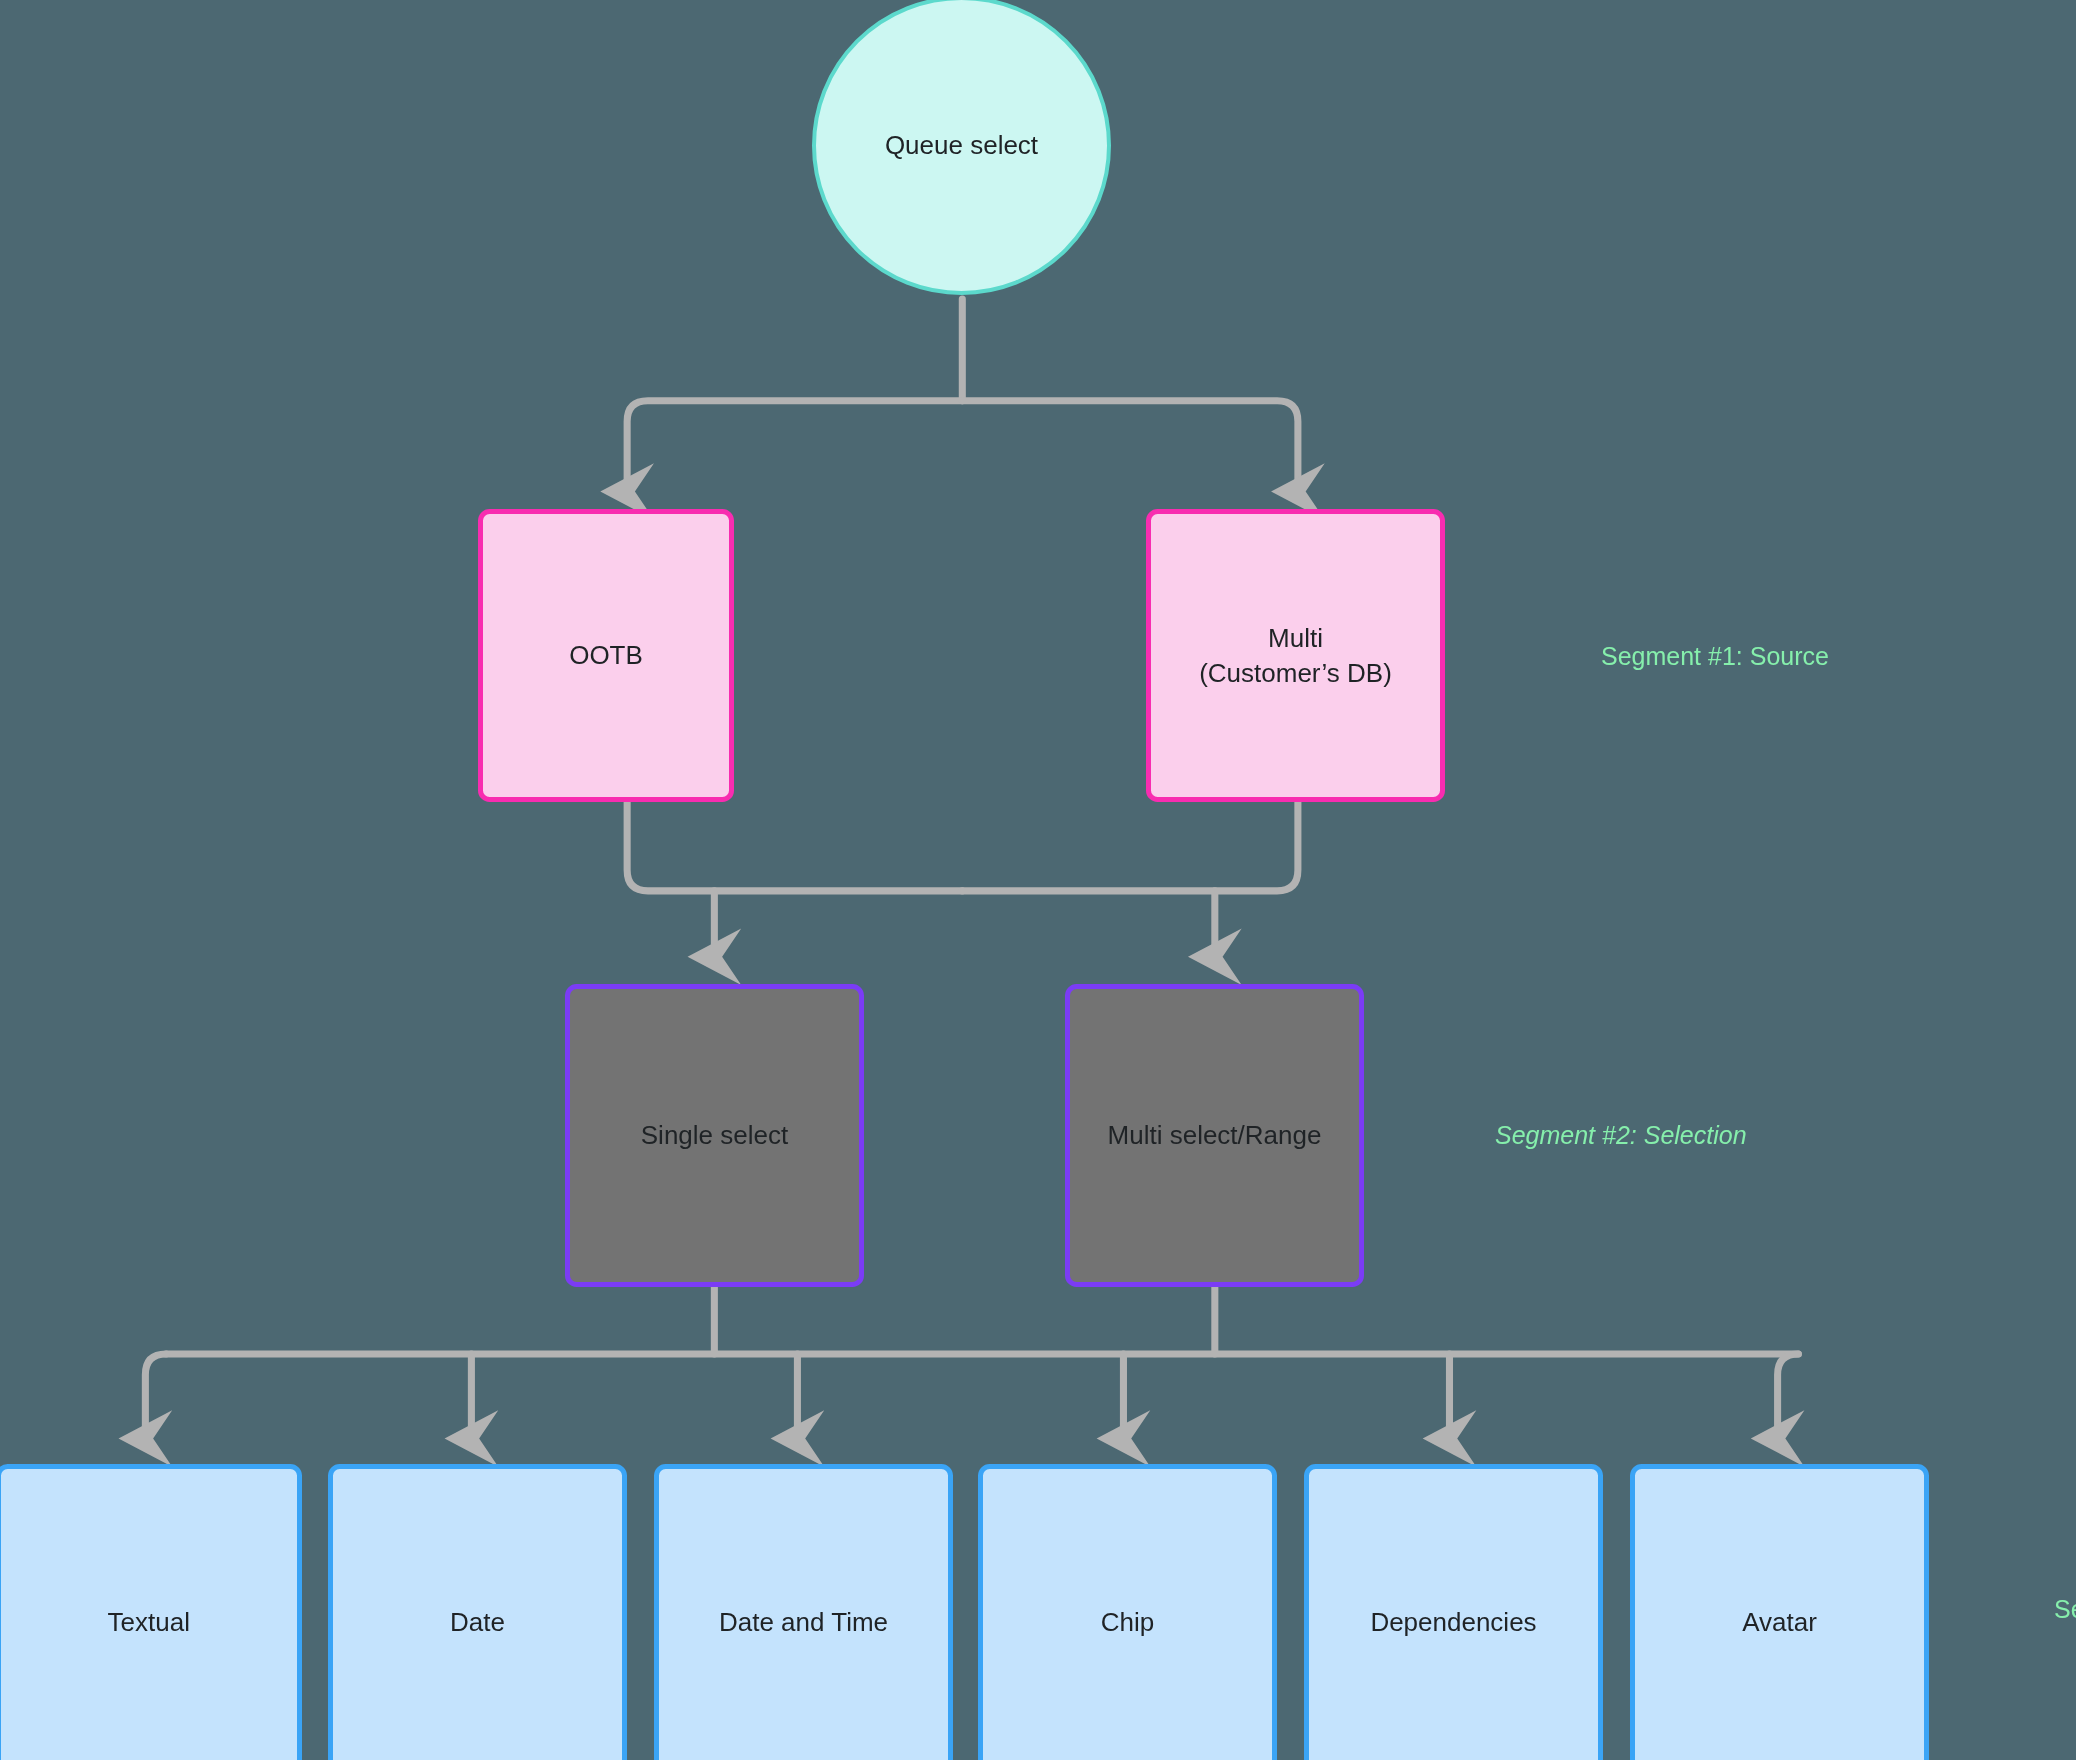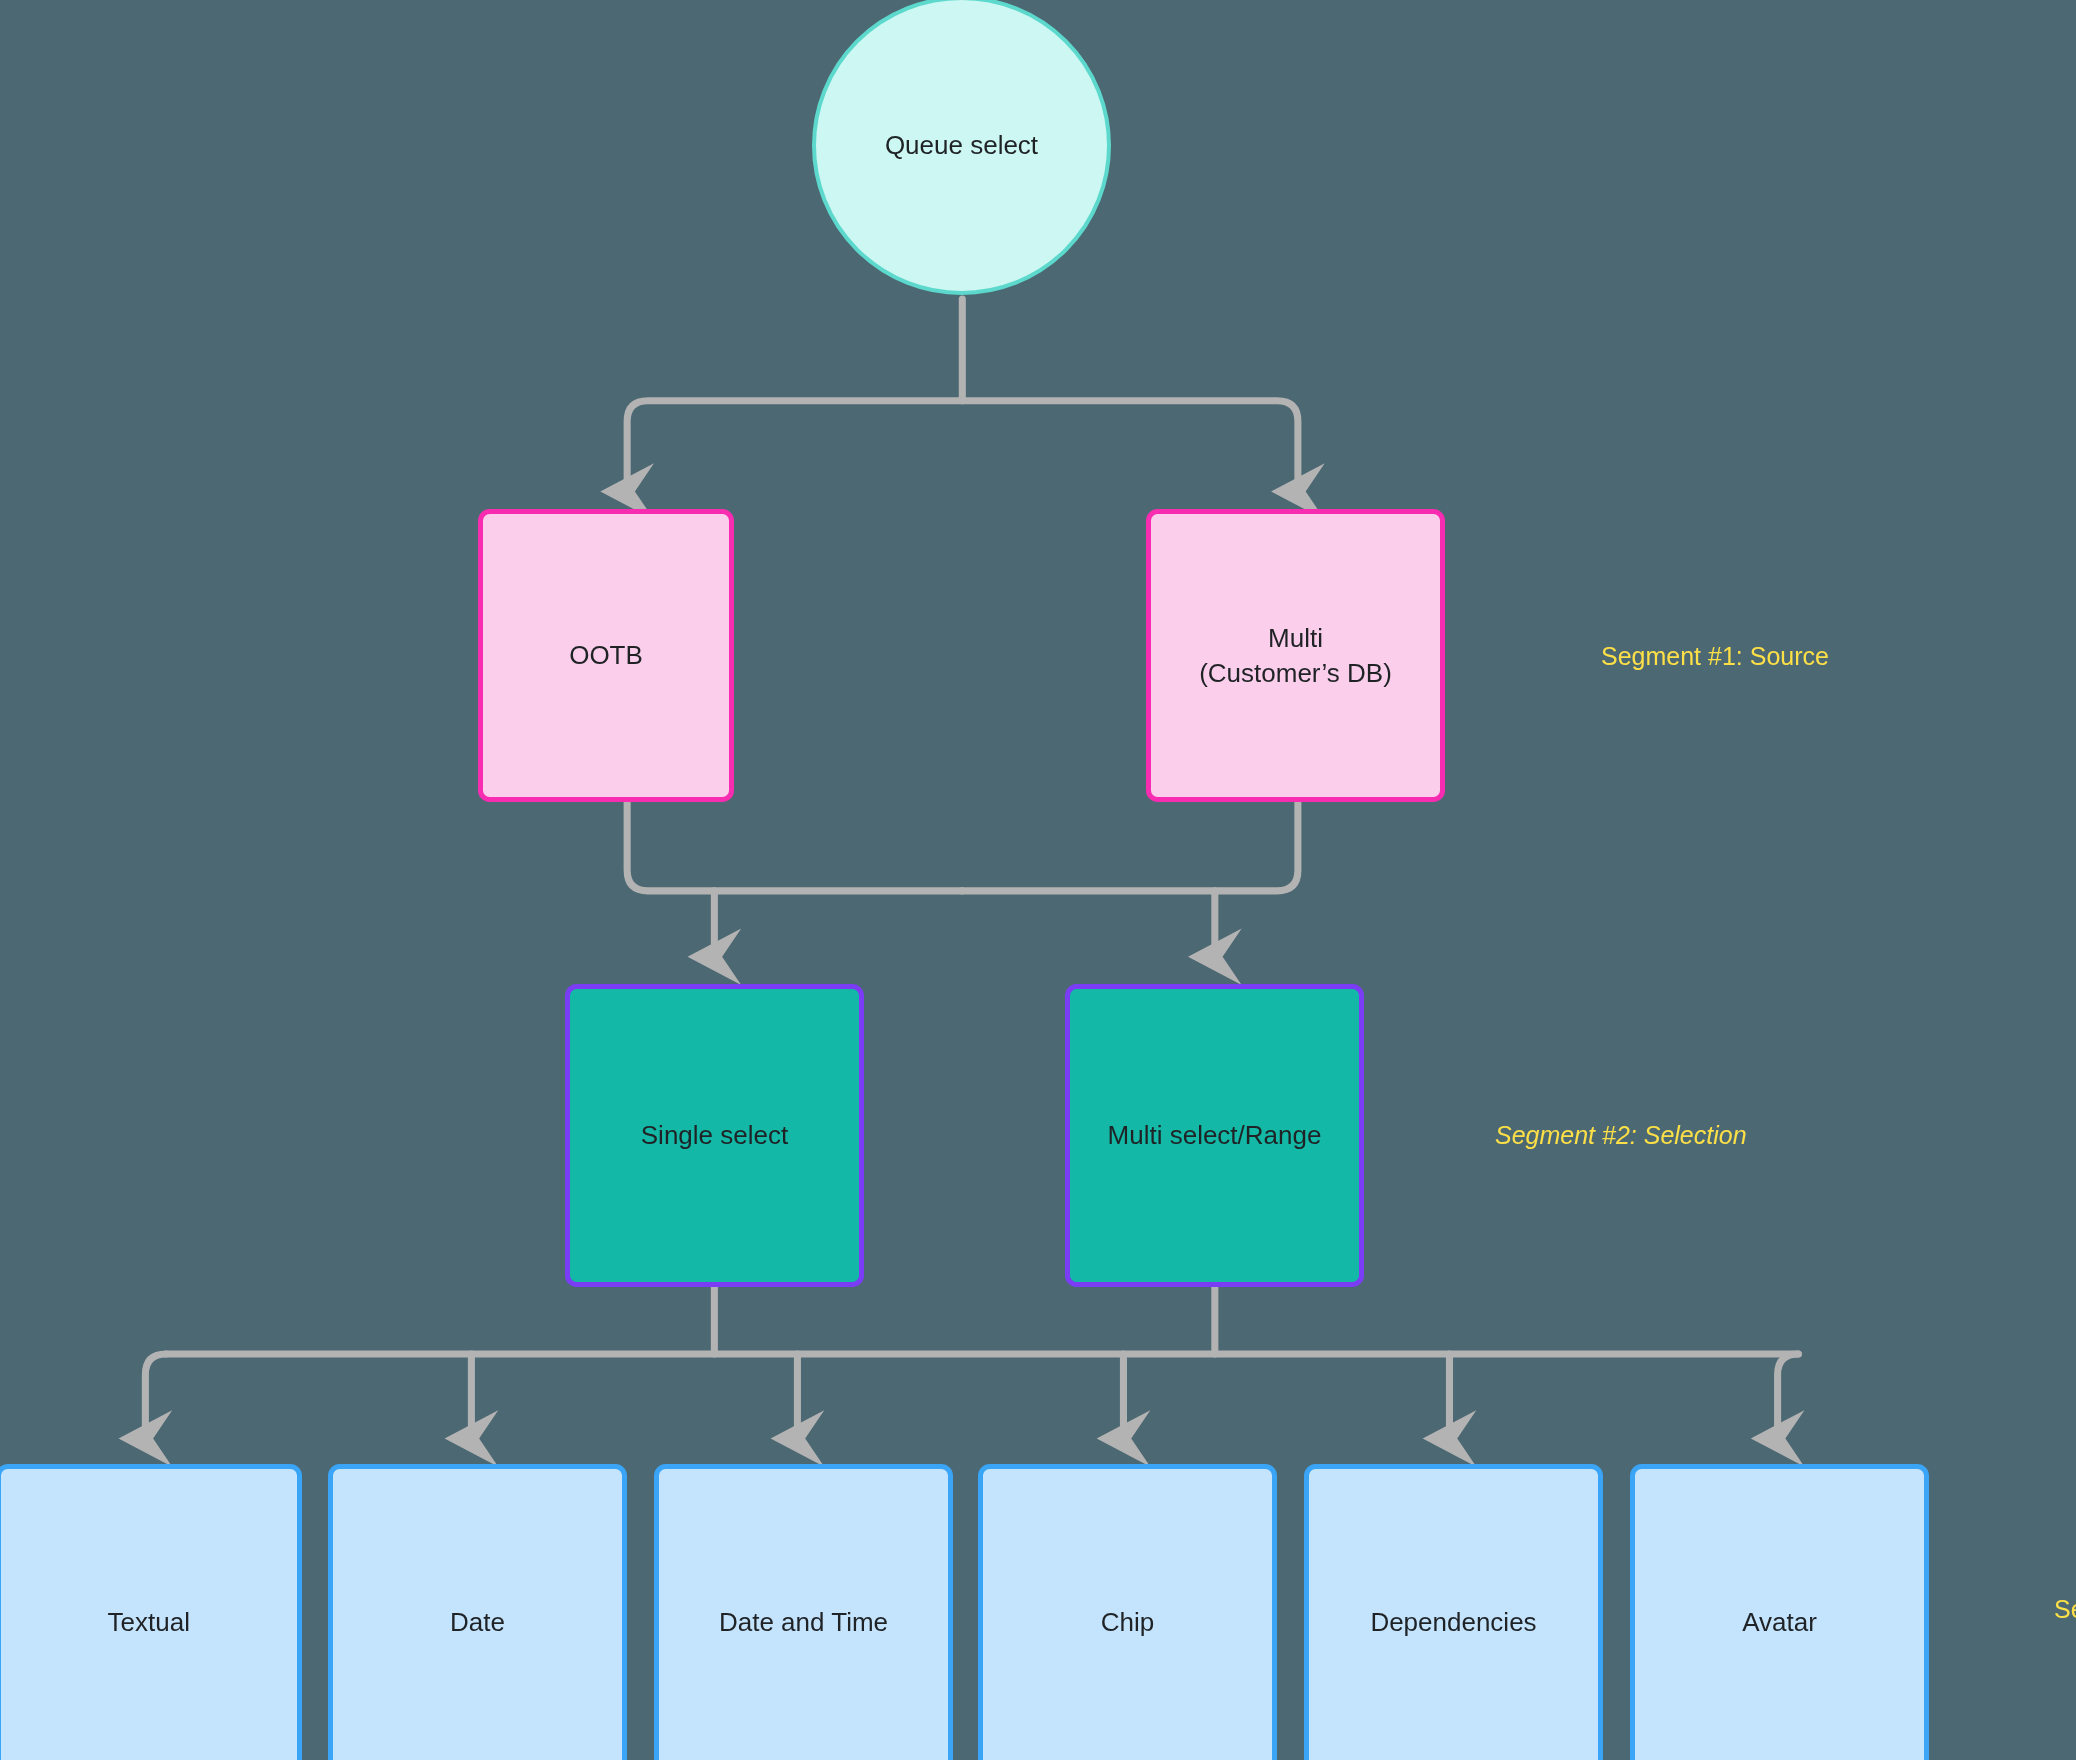--- a/index.html
+++ b/index.html
@@ -39,34 +39,34 @@
     border: 4.6px solid #5cd9cc;
     font-size: 26px;
   }
   .node-pink {
     background: #fbcfec;
     border: 5.8px solid #f82cb0;
     border-radius: 11.6px;
     font-size: 26px;
   }
   .node-purple {
-    background: #14b8a6;
+    background: #737373;
     border: 5.8px solid #7b3cf5;
     border-radius: 11.6px;
     font-size: 26px;
   }
   .node-blue {
     background: #c4e3fd;
     border: 5.8px solid #3aa4f6;
     border-radius: 11.6px;
     font-size: 26px;
   }
   .segment-label {
     position: absolute;
-    color: #fde047;
+    color: #86efac;
     font-size: 25px;
     white-space: nowrap;
   }
 </style>
 </head>
 <body>
 
 <div id="canvas">
 
   <svg id="edges" viewBox="0 0 5716 4240" xmlns="http://www.w3.org/2000/svg">

